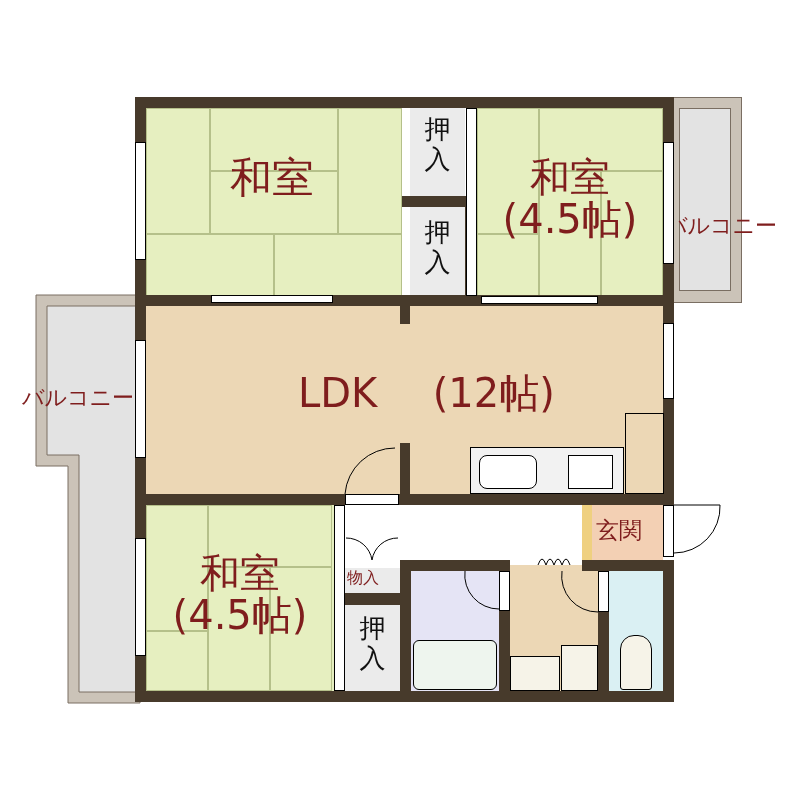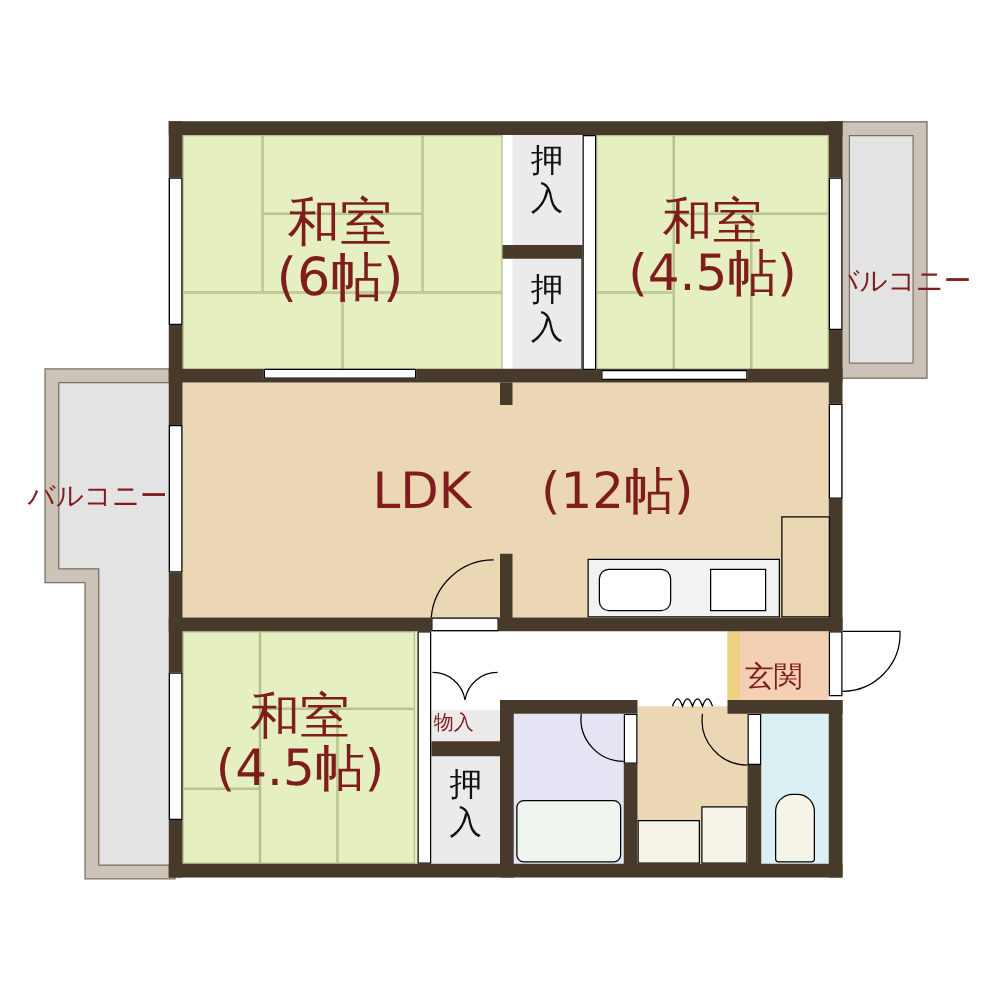--- a/index.html
+++ b/index.html
@@ -117,36 +117,35 @@
   <path d="M 395 448 A 50 50 0 0 0 345 494" fill="none" stroke="#000" stroke-width="1"></path>
   <path d="M 674 505 L 720 505 A 46 46 0 0 1 674 553" fill="none" stroke="#000" stroke-width="1"></path>
   <path d="M 465 571 A 34 34 0 0 0 499 609" fill="none" stroke="#000" stroke-width="1"></path>
   <path d="M 562 571 A 36 36 0 0 0 598 612" fill="none" stroke="#000" stroke-width="1"></path>
   <path d="M 346 538 A 26 26 0 0 1 372 560 A 26 26 0 0 1 398 538" fill="none" stroke="#000" stroke-width="1"></path>
   <path d="M 538 565 q 4 -12 8 0 q 4 -12 8 0 q 4 -12 8 0 q 4 -12 8 0" fill="none" stroke="#000" stroke-width="1"></path>
 </svg>
 
 <div class="room-label" style="left:196px;top:156px;width:152px;font-size:42px;">
   <div>和室</div>
-  <div>(6帖)</div>
 </div>
 <div class="room-label" style="left:477px;top:156px;width:186px;font-size:40px;">
   <div>和室</div>
   <div>(4.5帖)</div>
 </div>
 <div class="room-label" style="left:298px;top:372px;font-size:40px;">
   <span>LDK</span>
   <span style="display:inline-block;width:30px;"></span>
   <span>(12帖)</span>
 </div>
 <div class="room-label" style="left:150px;top:552px;width:180px;font-size:40px;">
   <div>和室</div>
   <div>(4.5帖)</div>
 </div>
-<div class="room-label" style="left:596px;top:530px;font-size:23px;">玄関</div>
+<div class="room-label" style="left:596px;top:518px;font-size:23px;">玄関</div>
 
 <div class="closet-lbl" style="left:410px;top:115px;width:55px;">
   <div>押</div>
   <div>入</div>
 </div>
 <div class="closet-lbl" style="left:410px;top:218px;width:55px;">
   <div>押</div>
   <div>入</div>
 </div>
 <div class="closet-lbl" style="left:345px;top:614px;width:55px;">

